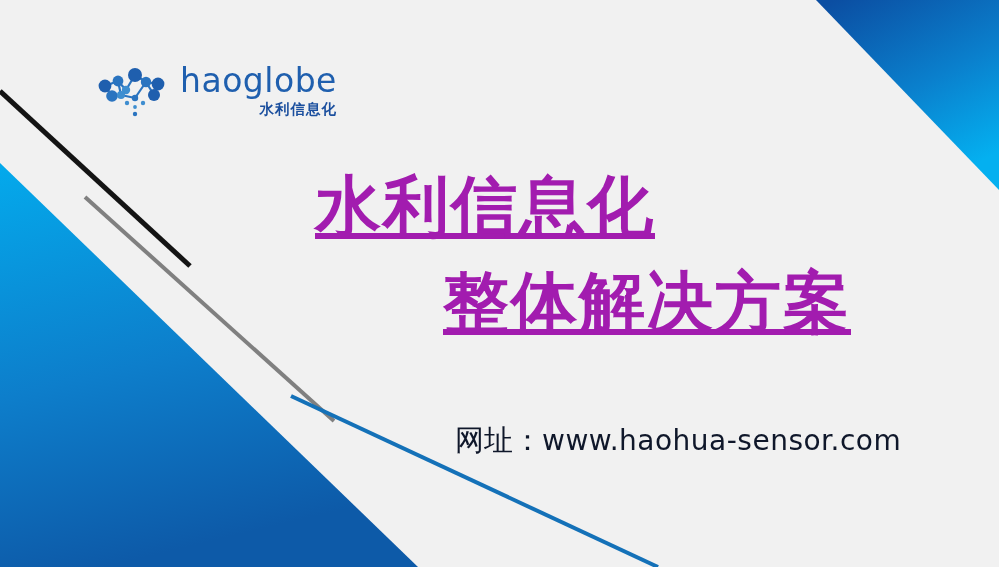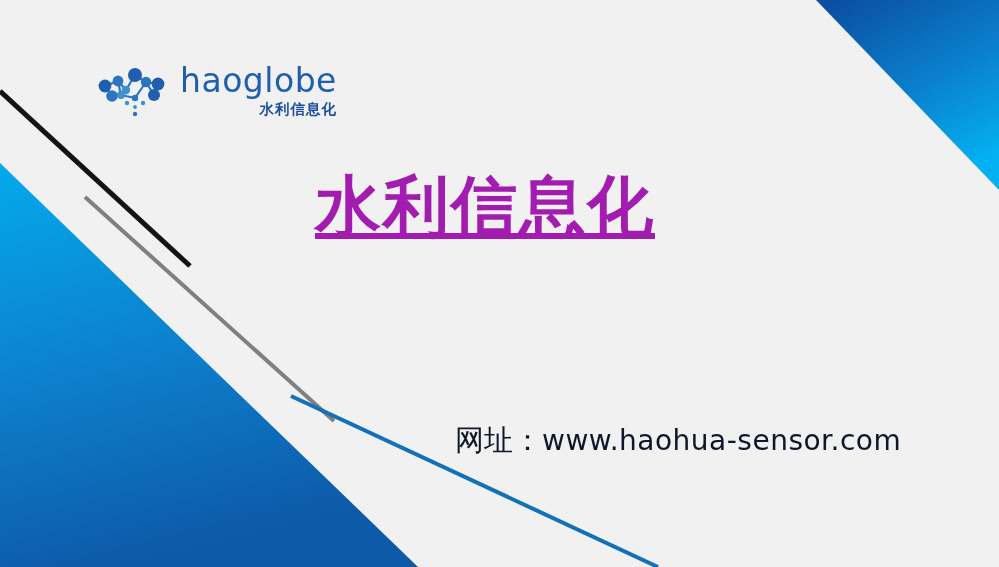--- a/index.html
+++ b/index.html
@@ -166,19 +166,20 @@
       <circle cx="39" cy="52" r="2.2" fill="#2a74c0"></circle>
     </svg>
     <div class="logo-words">
       <div class="logo-wordmark">haoglobe</div>
       <div class="logo-sub">水利信息化</div>
     </div>
   </div>
 
   <div class="title-wrap">
     <div class="title-line title-line-1">水利信息化</div>
+    <div class="title-line title-line-2">整体解决方案</div>
   </div>
 
   <div class="weburl">
     <span class="url-label">网址：</span><span class="url-value">www.haohua-sensor.com</span>
   </div>
 
 </div>
 
 </body></html>

